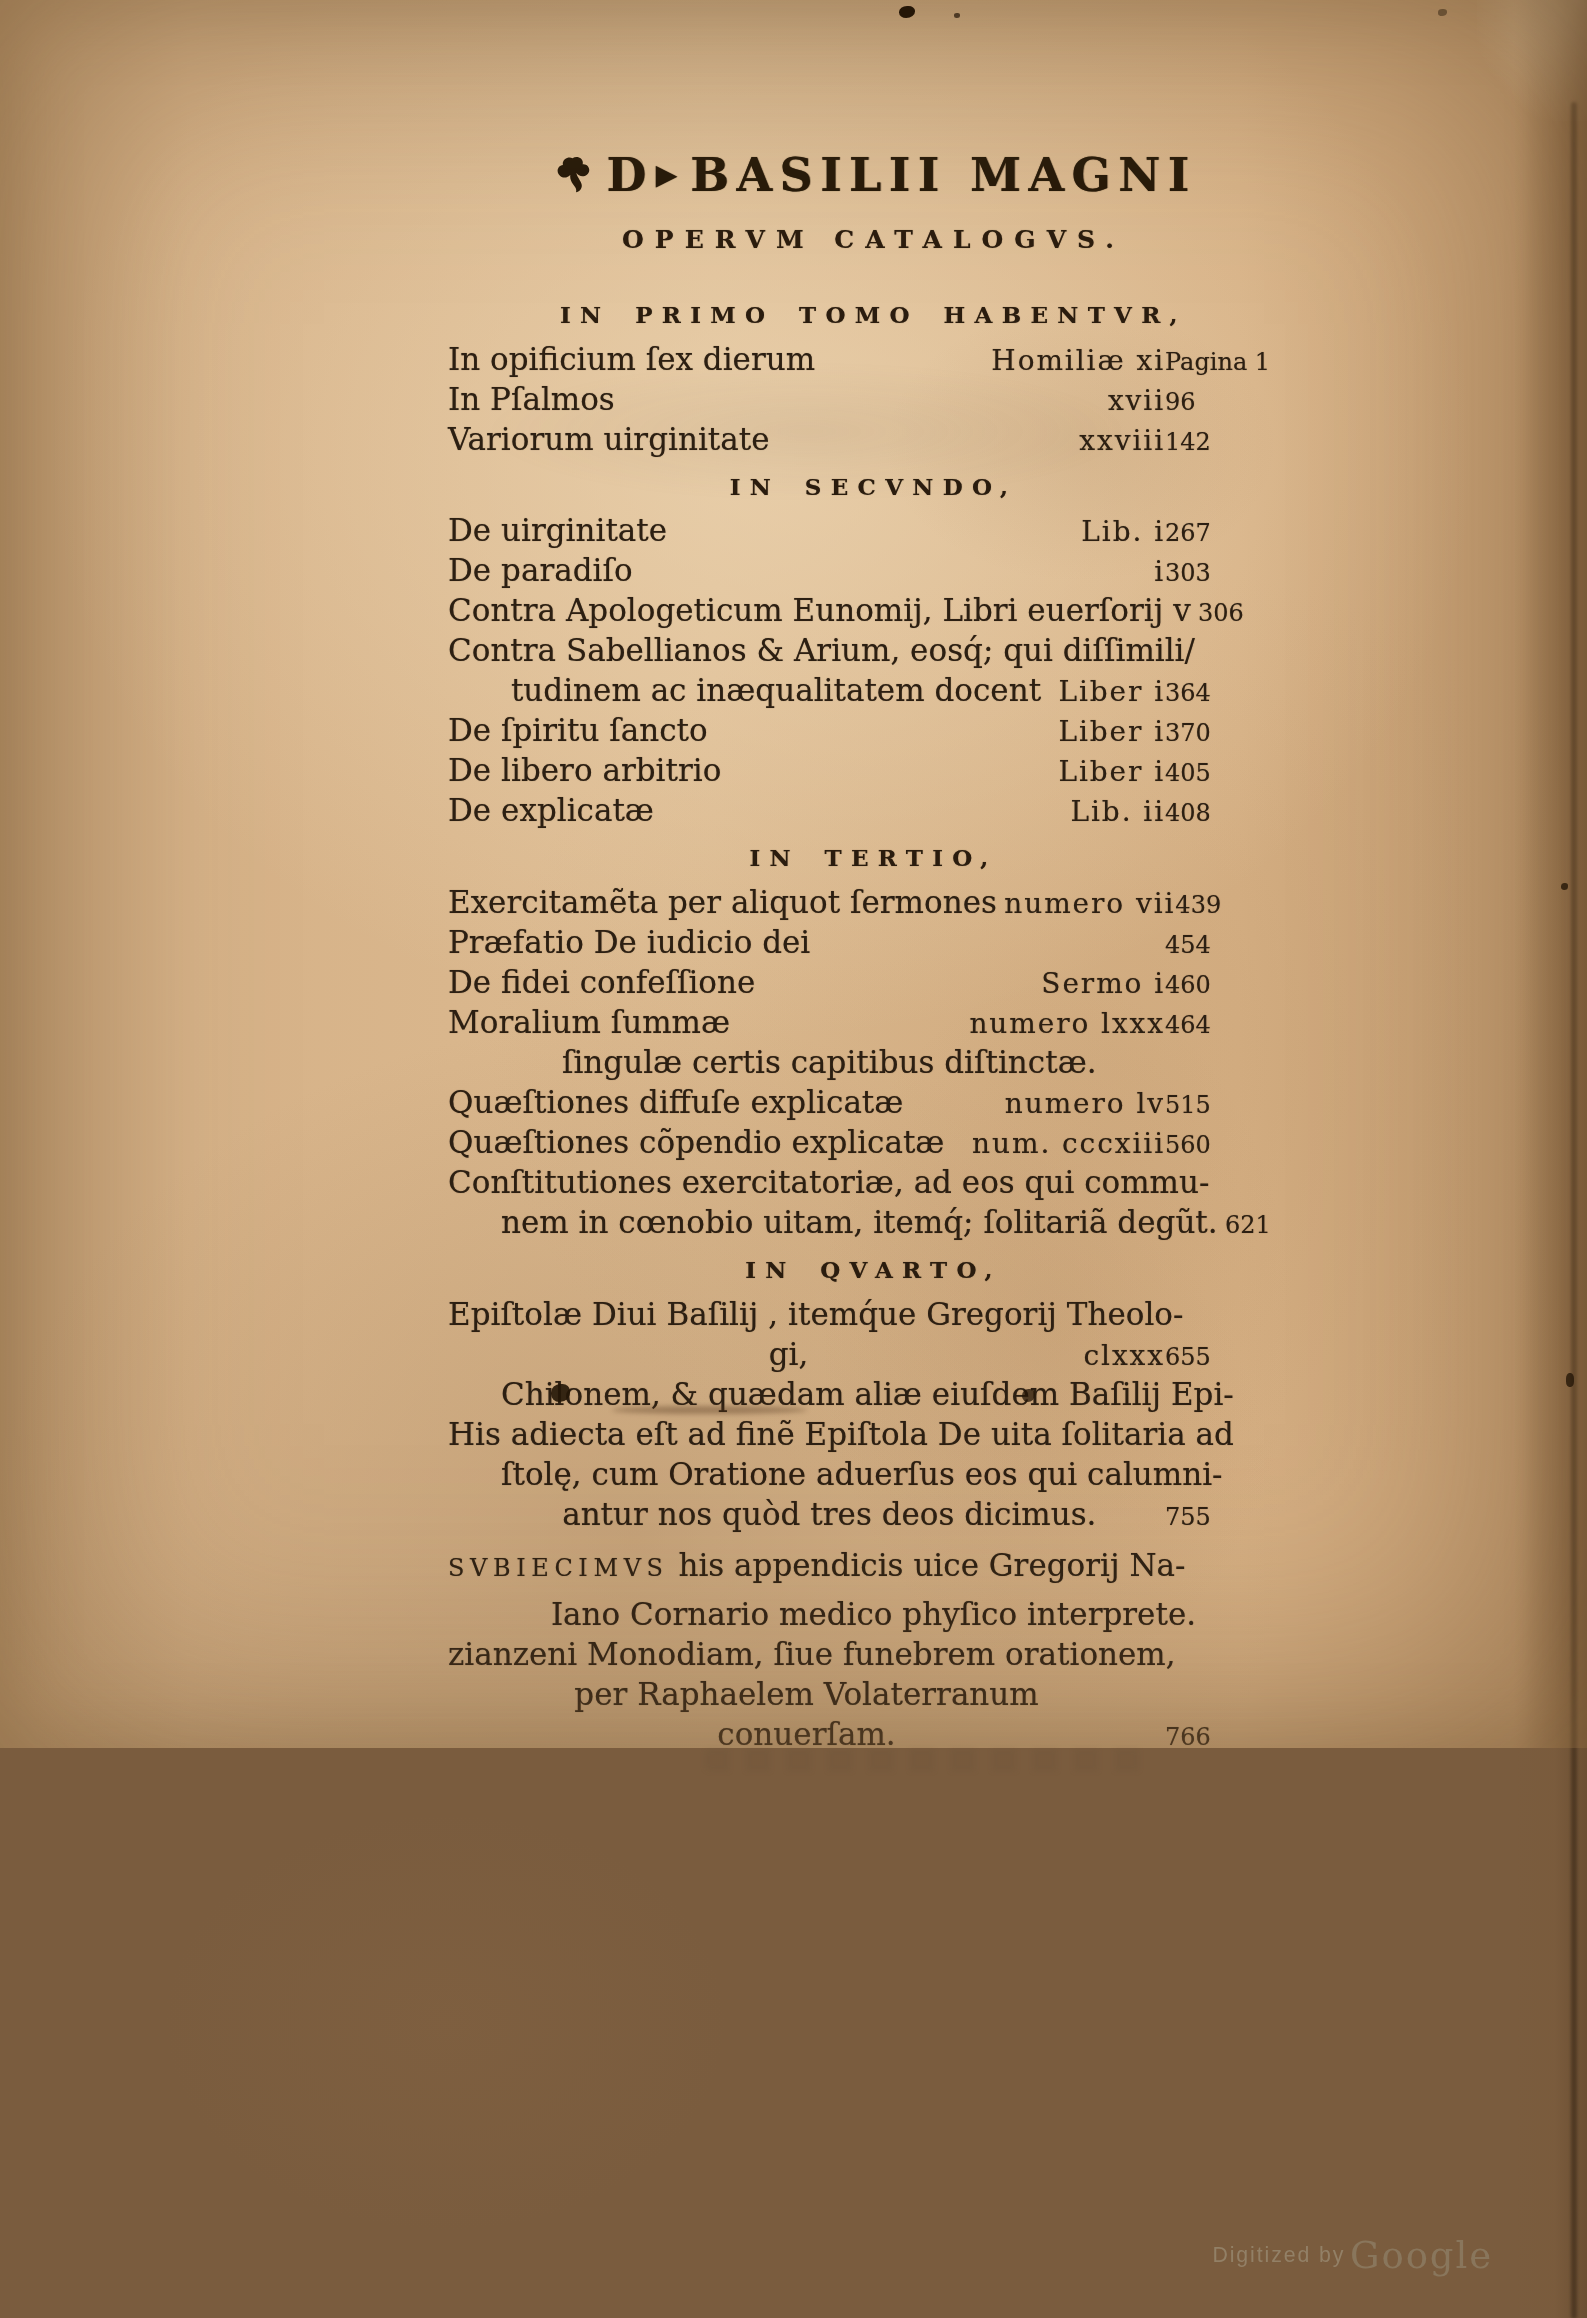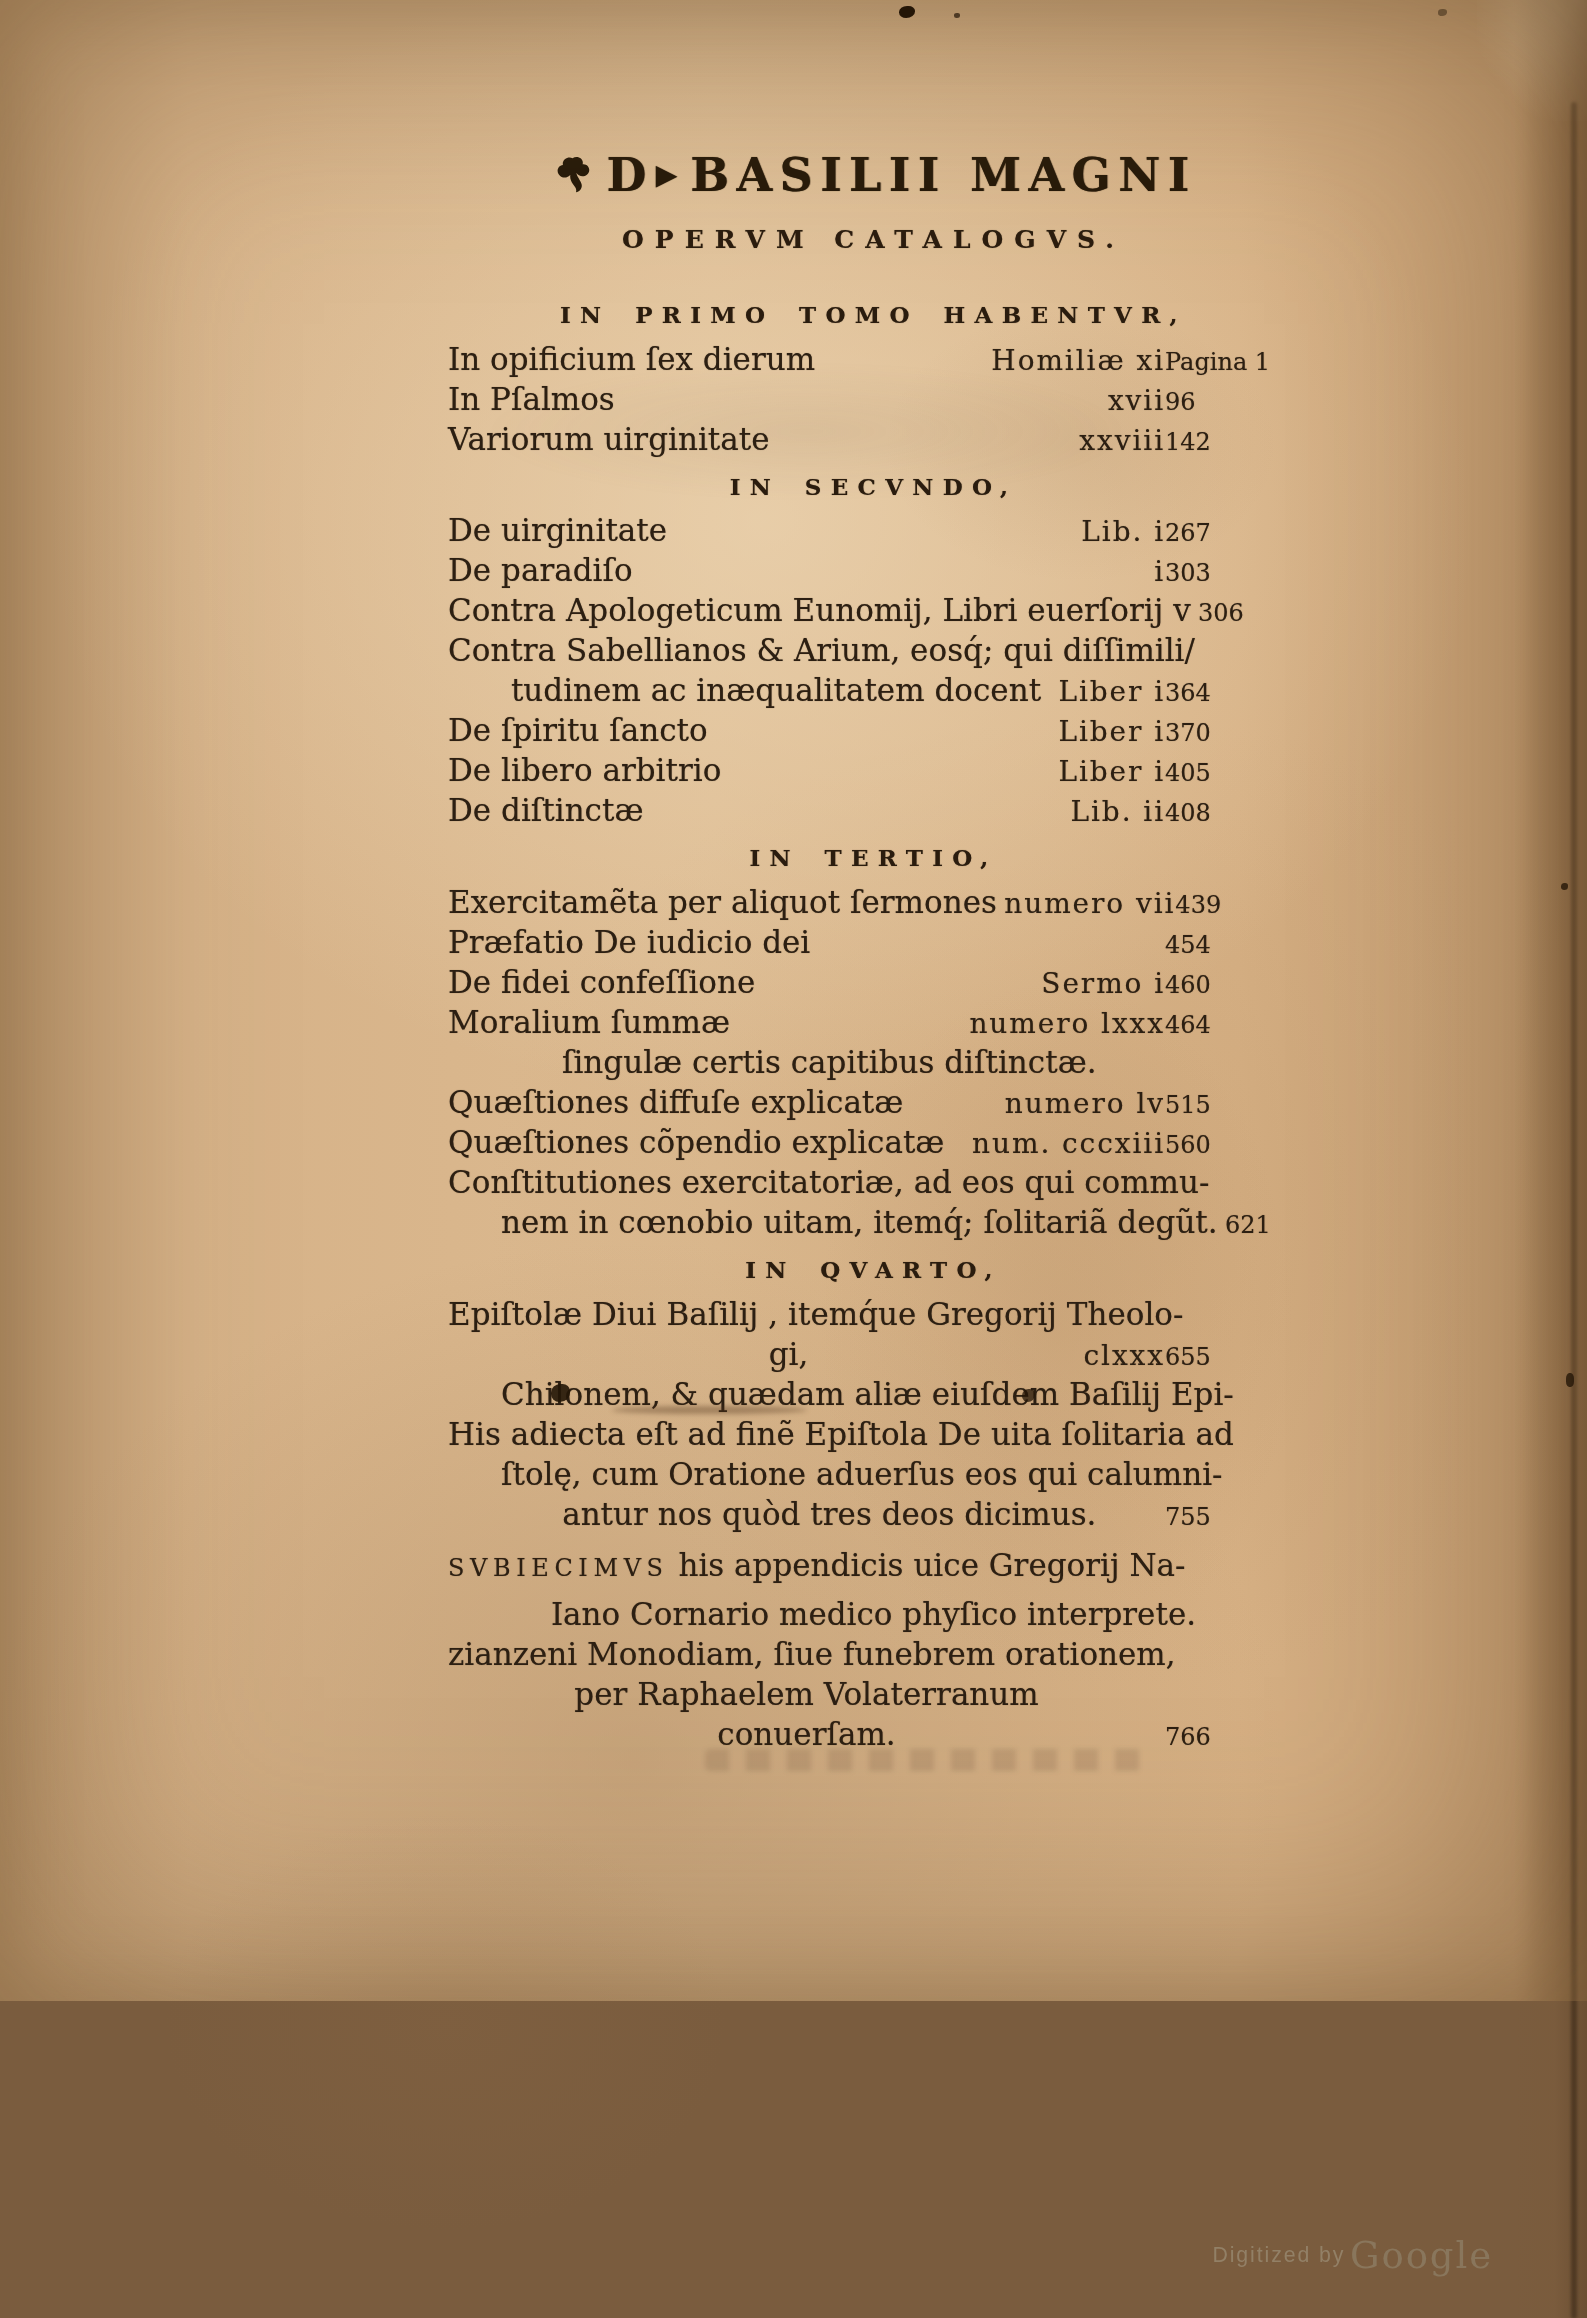--- a/index.html
+++ b/index.html
@@ -1,18 +1,18 @@
 <!DOCTYPE html>
 <html style="font-size:15px"><head>
 <meta charset="utf-8">
 <style>
   html,body{margin:0;padding:0;}
   body{width:1588px;height:2319px;overflow:hidden;background:#7a5c3e;}
   .page{
-    position:relative;width:1588px;height:2001px;
+    position:relative;width:1588px;height:1748px;
     font-family:"DejaVu Serif", serif;
     color:var(--ink,#2c1f12);
     background:
       radial-gradient(ellipse 1020px 835px at 48% 26%, rgba(238,216,182,.65), rgba(238,216,182,0) 70%),
       radial-gradient(ellipse 835px 649px at 70% 60%, rgba(196,158,114,.35), rgba(196,158,114,0) 75%),
       radial-gradient(ellipse 928px 742px at 40% 88%, rgba(172,136,96,.45), rgba(172,136,96,0) 70%),
       linear-gradient(90deg, #c7a277 0%, #d6b288 12%, #dcba90 45%, #d6b084 78%, #c29b70 96%, #a07a52 100%),
       #d4ae82;
   }
   .vignette{position:absolute;inset:0;pointer-events:none;
@@ -141,21 +141,21 @@
         <span class="t">De ſpiritu ſancto</span>
         <span class="m">Liber i</span>
         <span class="p">370</span>
       </div>
       <div class="row">
         <span class="t">De libero arbitrio</span>
         <span class="m">Liber i</span>
         <span class="p">405</span>
       </div>
       <div class="row">
-        <span class="t">De diſtinctæ</span>
+        <span class="t">De explicatæ</span>
         <span class="m">Lib. ii</span>
         <span class="p">408</span>
       </div>
       <div class="section-heading">IN TERTIO,</div>
       <div class="row">
         <span class="t">Exercitamẽta per aliquot ſermones</span>
         <span class="m">numero vii</span>
         <span class="p">439</span>
       </div>
       <div class="row">

